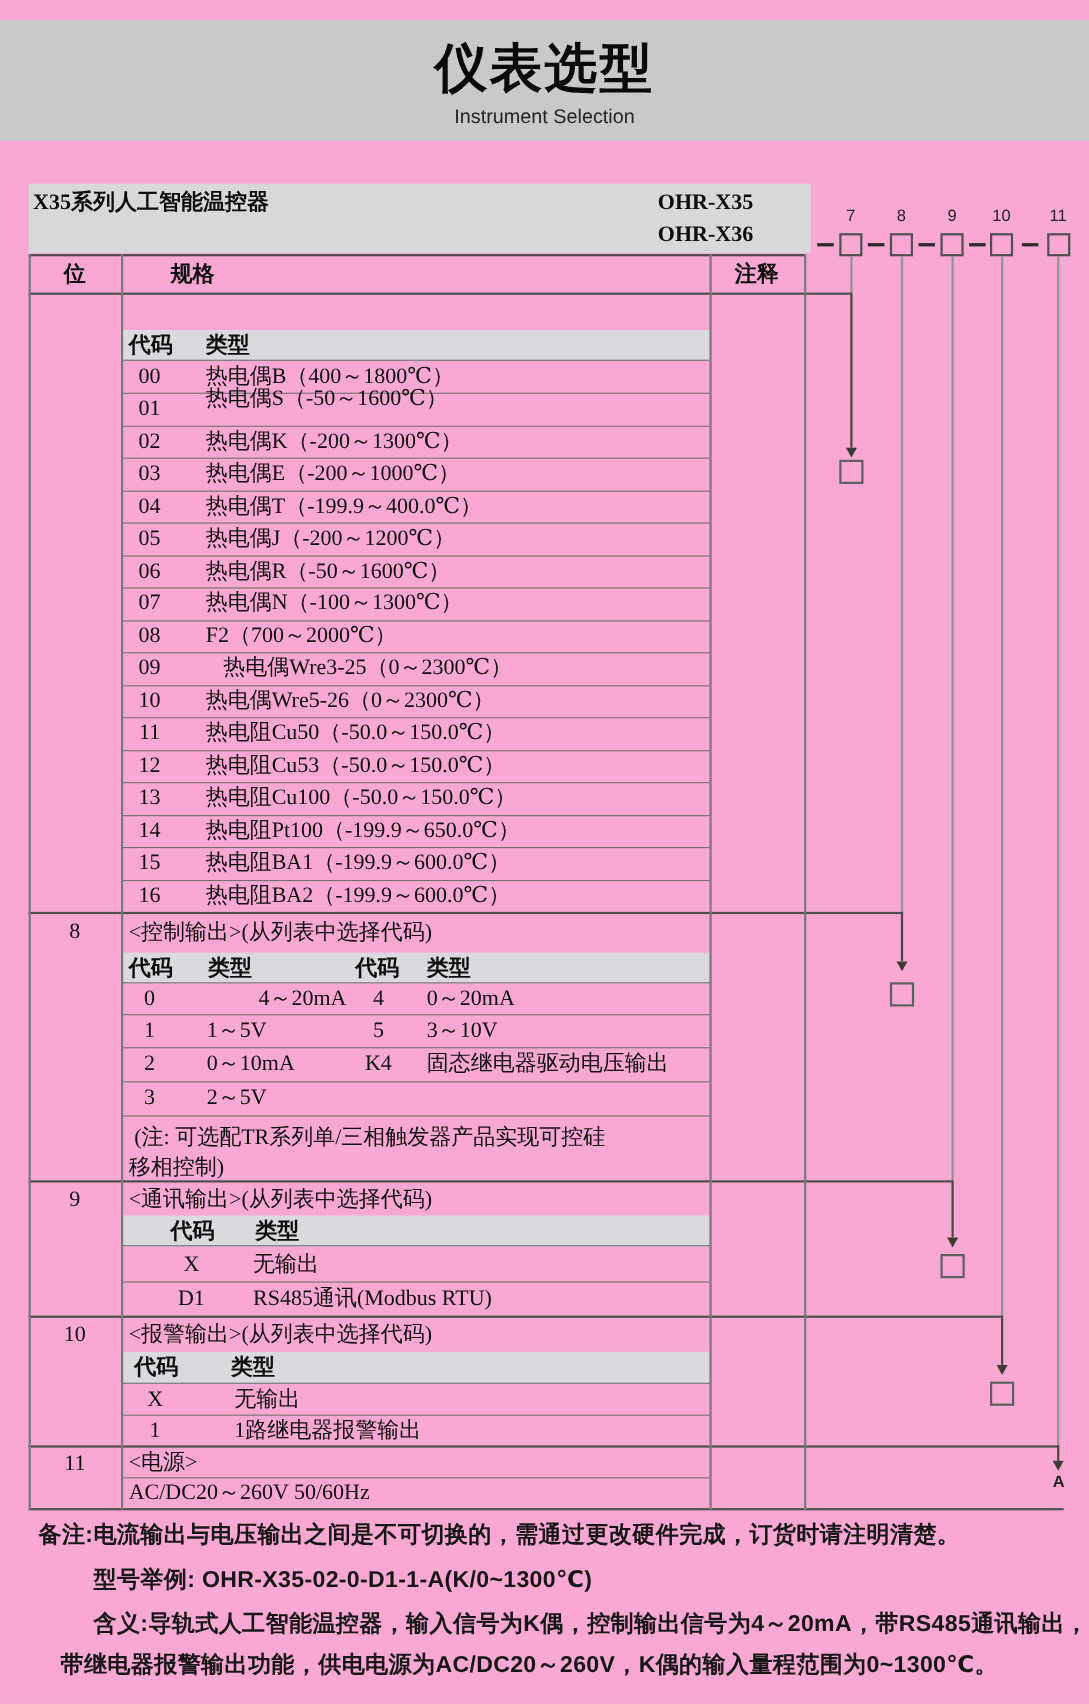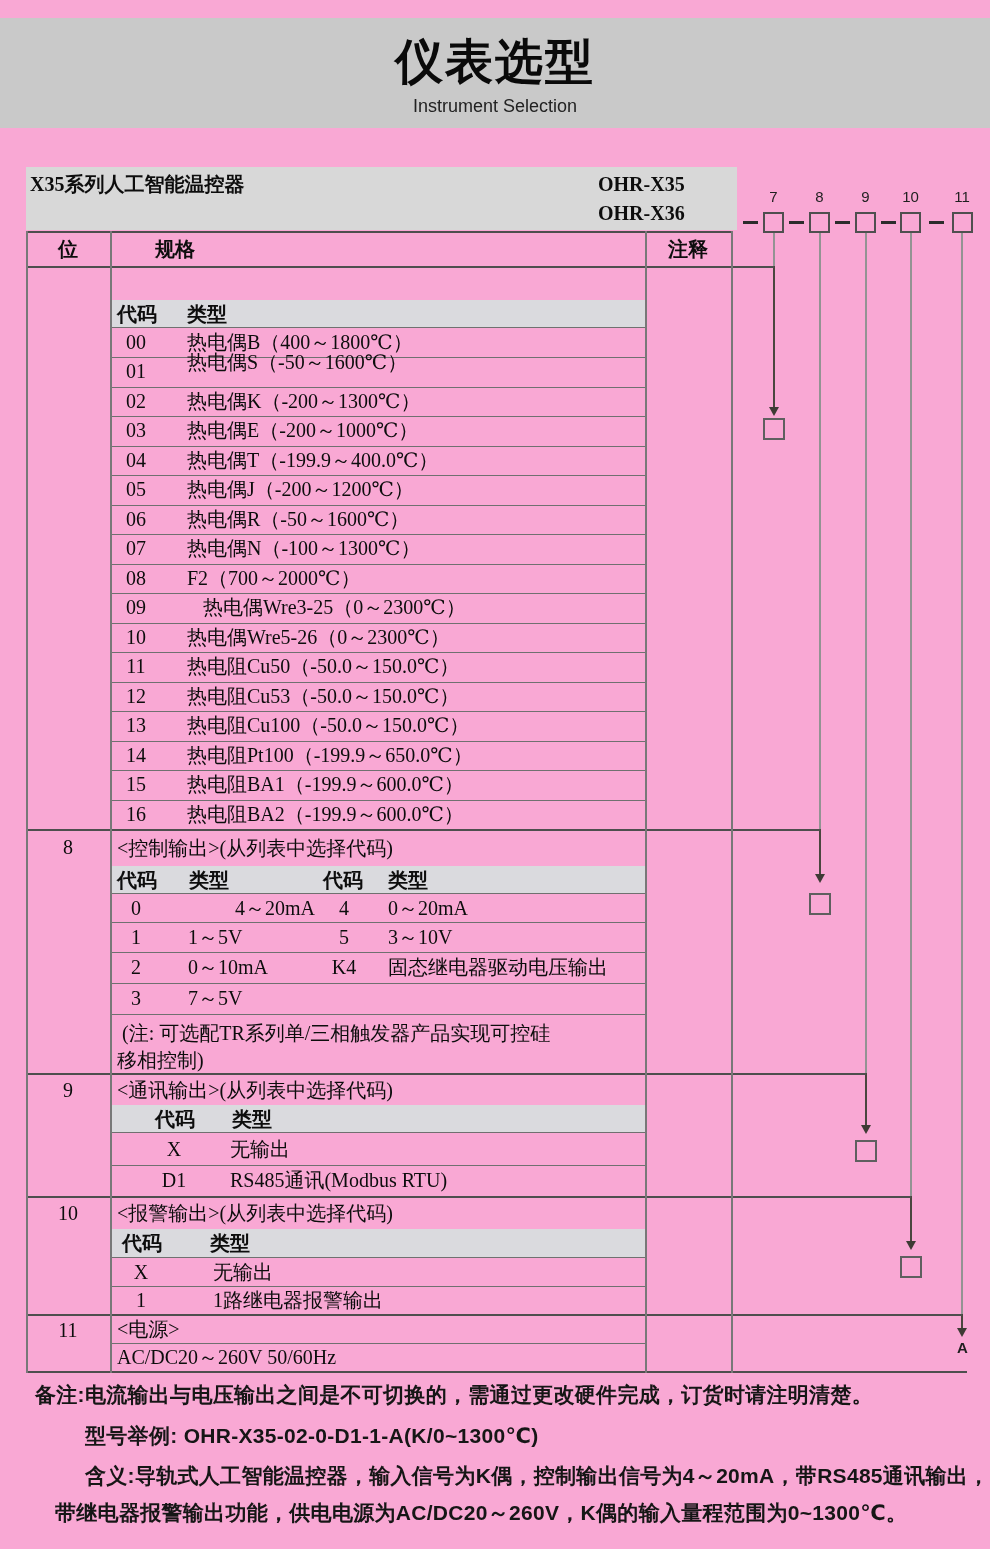--- a/index.html
+++ b/index.html
@@ -171,21 +171,21 @@
       <div class="cellt" style="left: 188px; top: 922px; height: 30px; line-height: 30px; text-align: left;">1～5V</div>
       <div class="cellt" style="left: 318px; top: 922px; height: 30px; line-height: 30px; text-align: center; width: 52px;">5</div>
       <div class="cellt" style="left: 388px; top: 922px; height: 30px; line-height: 30px; text-align: left;">3～10V</div>
       <div class="rline" style="left: 110px; width: 535px; top: 952px;"></div>
       <div class="cellt" style="left: 114px; top: 952px; height: 31px; line-height: 31px; text-align: center; width: 44px;">2</div>
       <div class="cellt" style="left: 188px; top: 952px; height: 31px; line-height: 31px; text-align: left;">0～10mA</div>
       <div class="cellt" style="left: 318px; top: 952px; height: 31px; line-height: 31px; text-align: center; width: 52px;">K4</div>
       <div class="cellt" style="left: 388px; top: 952px; height: 31px; line-height: 31px; text-align: left;">固态继电器驱动电压输出</div>
       <div class="rline" style="left: 110px; width: 535px; top: 983px;"></div>
       <div class="cellt" style="left: 114px; top: 983px; height: 31px; line-height: 31px; text-align: center; width: 44px;">3</div>
-      <div class="cellt" style="left: 188px; top: 983px; height: 31px; line-height: 31px; text-align: left;">7～5V</div>
+      <div class="cellt" style="left: 188px; top: 983px; height: 31px; line-height: 31px; text-align: left;">2～5V</div>
       <div class="rline" style="left: 110px; width: 535px; top: 1014px;"></div>
       <div class="note-line" style="left: 122px; top: 1020px;">(注: 可选配TR系列单/三相触发器产品实现可控硅</div>
       <div class="note-line" style="left: 117px; top: 1047px;">移相控制)</div>
       <div class="sec-label" style="top: 1079px;">9</div>
       <div class="title-cell" style="top: 1077px; height: 28px; line-height: 26px;">&lt;通讯输出&gt;(从列表中选择代码)</div>
       <div class="band" style="top: 1105px; height: 28px; background: rgb(218, 218, 222); border-bottom: 1px solid rgb(112, 112, 112); box-sizing: border-box;"></div>
       <div class="cellt hdr" style="left: 155px; top: 1105px; height: 28px; line-height: 28px;">代码</div>
       <div class="cellt hdr" style="left: 232px; top: 1105px; height: 28px; line-height: 28px;">类型</div>
       <div class="cellt" style="left: 148px; top: 1133px; height: 32px; line-height: 32px; text-align: center; width: 52px;">X</div>
       <div class="cellt" style="left: 230px; top: 1133px; height: 32px; line-height: 32px; text-align: left;">无输出</div>

